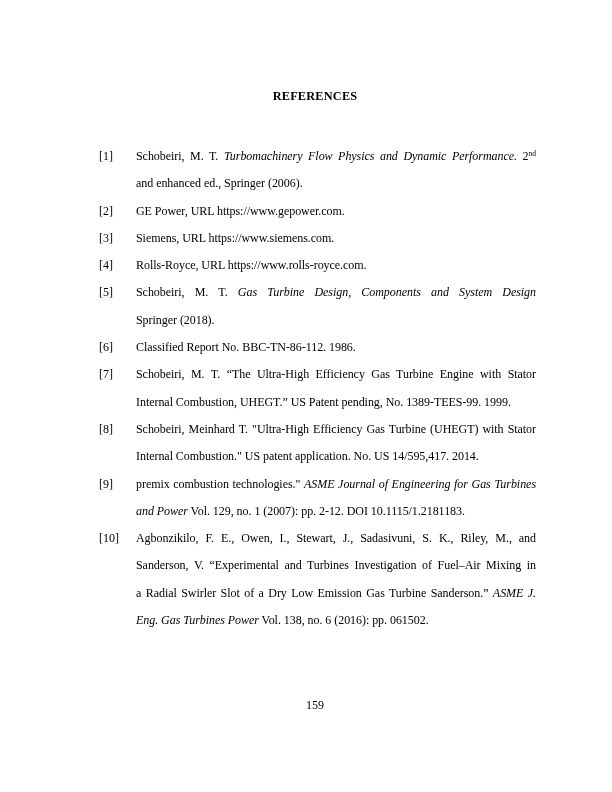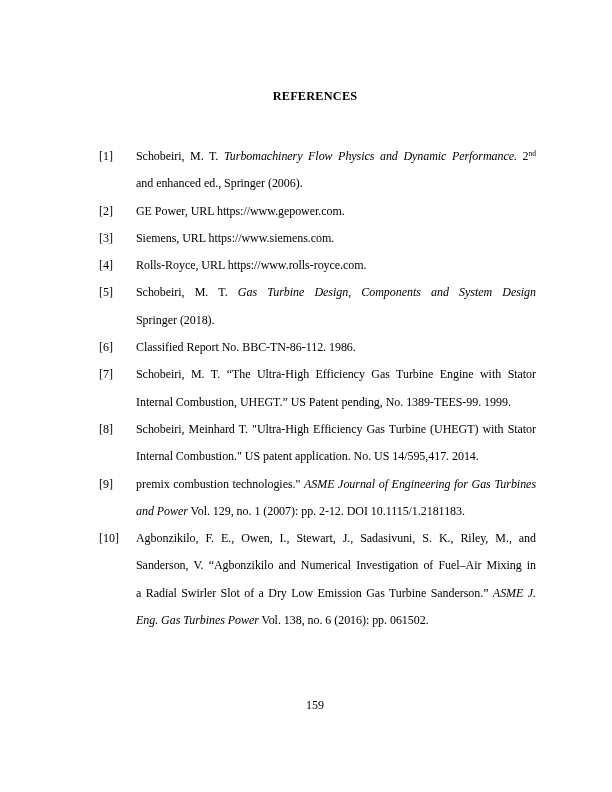--- a/index.html
+++ b/index.html
@@ -139,20 +139,20 @@
         <span class="ref-label">[9]</span>
         <div class="ref-lines">
           <div class="line just"><span class="">premix combustion technologies." </span><span class="it ">ASME Journal of Engineering for Gas Turbines</span></div>
           <div class="line"><span class="it ">and Power</span><span class=""> Vol. 129, no. 1 (2007): pp. 2-12. DOI 10.1115/1.2181183.</span></div>
         </div>
       </div>
       <div class="ref">
         <span class="ref-label">[10]</span>
         <div class="ref-lines">
           <div class="line just"><span class="">Agbonzikilo, F. E., Owen, I., Stewart, J., Sadasivuni, S. K., Riley, M., and</span></div>
-          <div class="line just"><span class="">Sanderson, V. “Agbonzikilo and Numerical Investigation of Fuel–Air Mixing in</span></div>
+          <div class="line just"><span class="">Sanderson, V. “Experimental and Turbines Investigation of Fuel–Air Mixing in</span></div>
           <div class="line just"><span class="">a Radial Swirler Slot of a Dry Low Emission Gas Turbine Sanderson.” </span><span class="it ">ASME J.</span></div>
           <div class="line"><span class="it ">Eng. Gas Turbines Power</span><span class=""> Vol. 138, no. 6 (2016): pp. 061502.</span></div>
         </div>
       </div>
     </div>
   <div class="pagenum">159</div>
 </div>
 
 </body></html>

